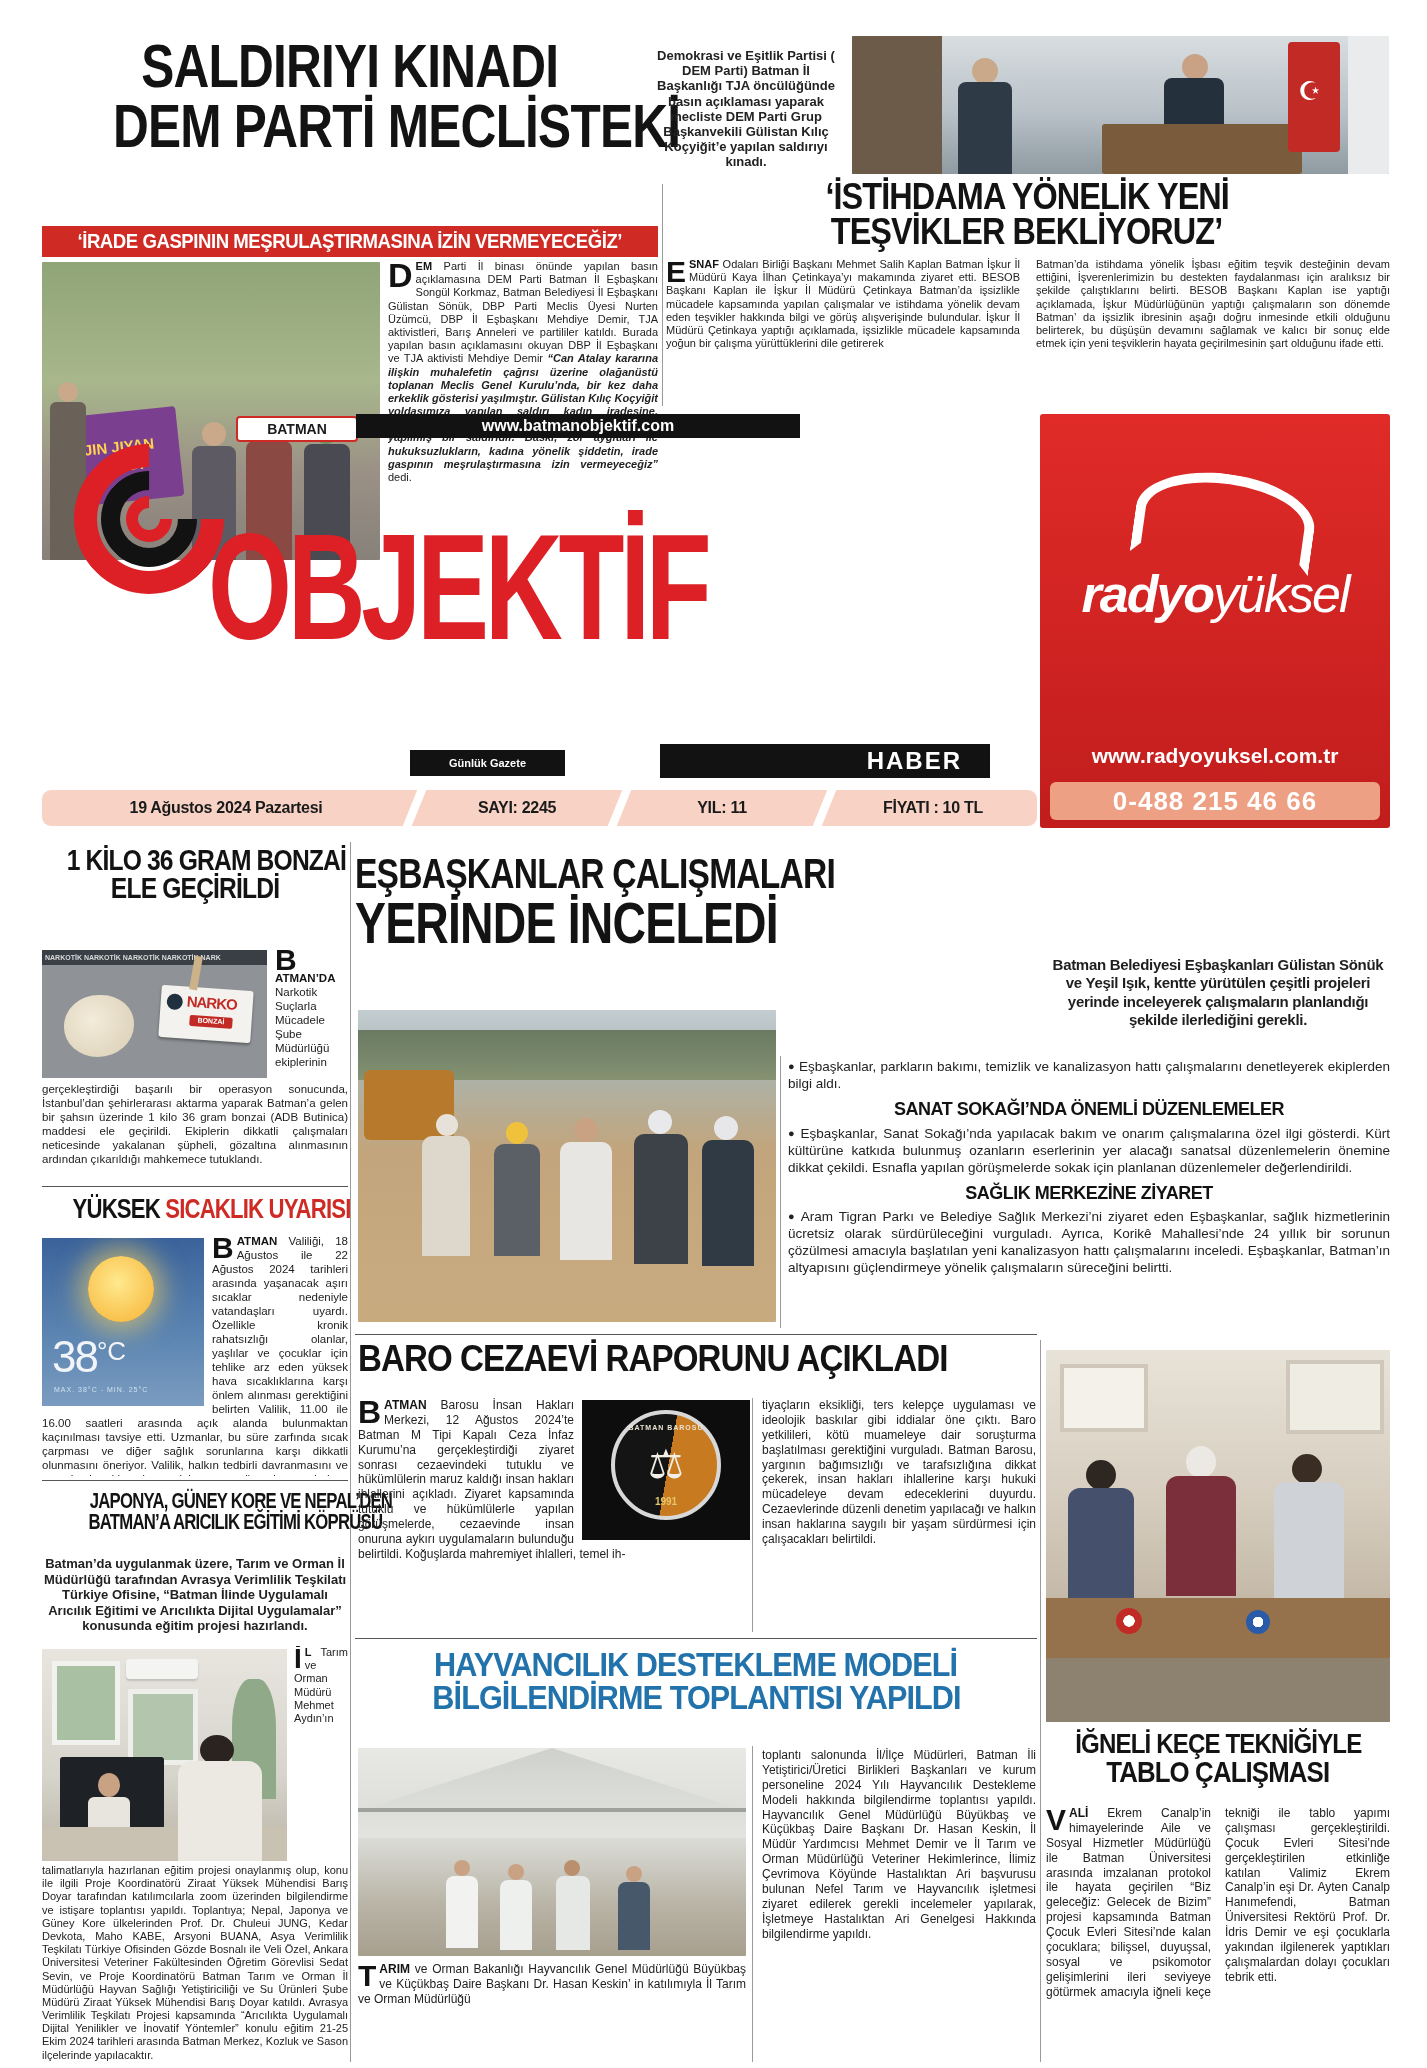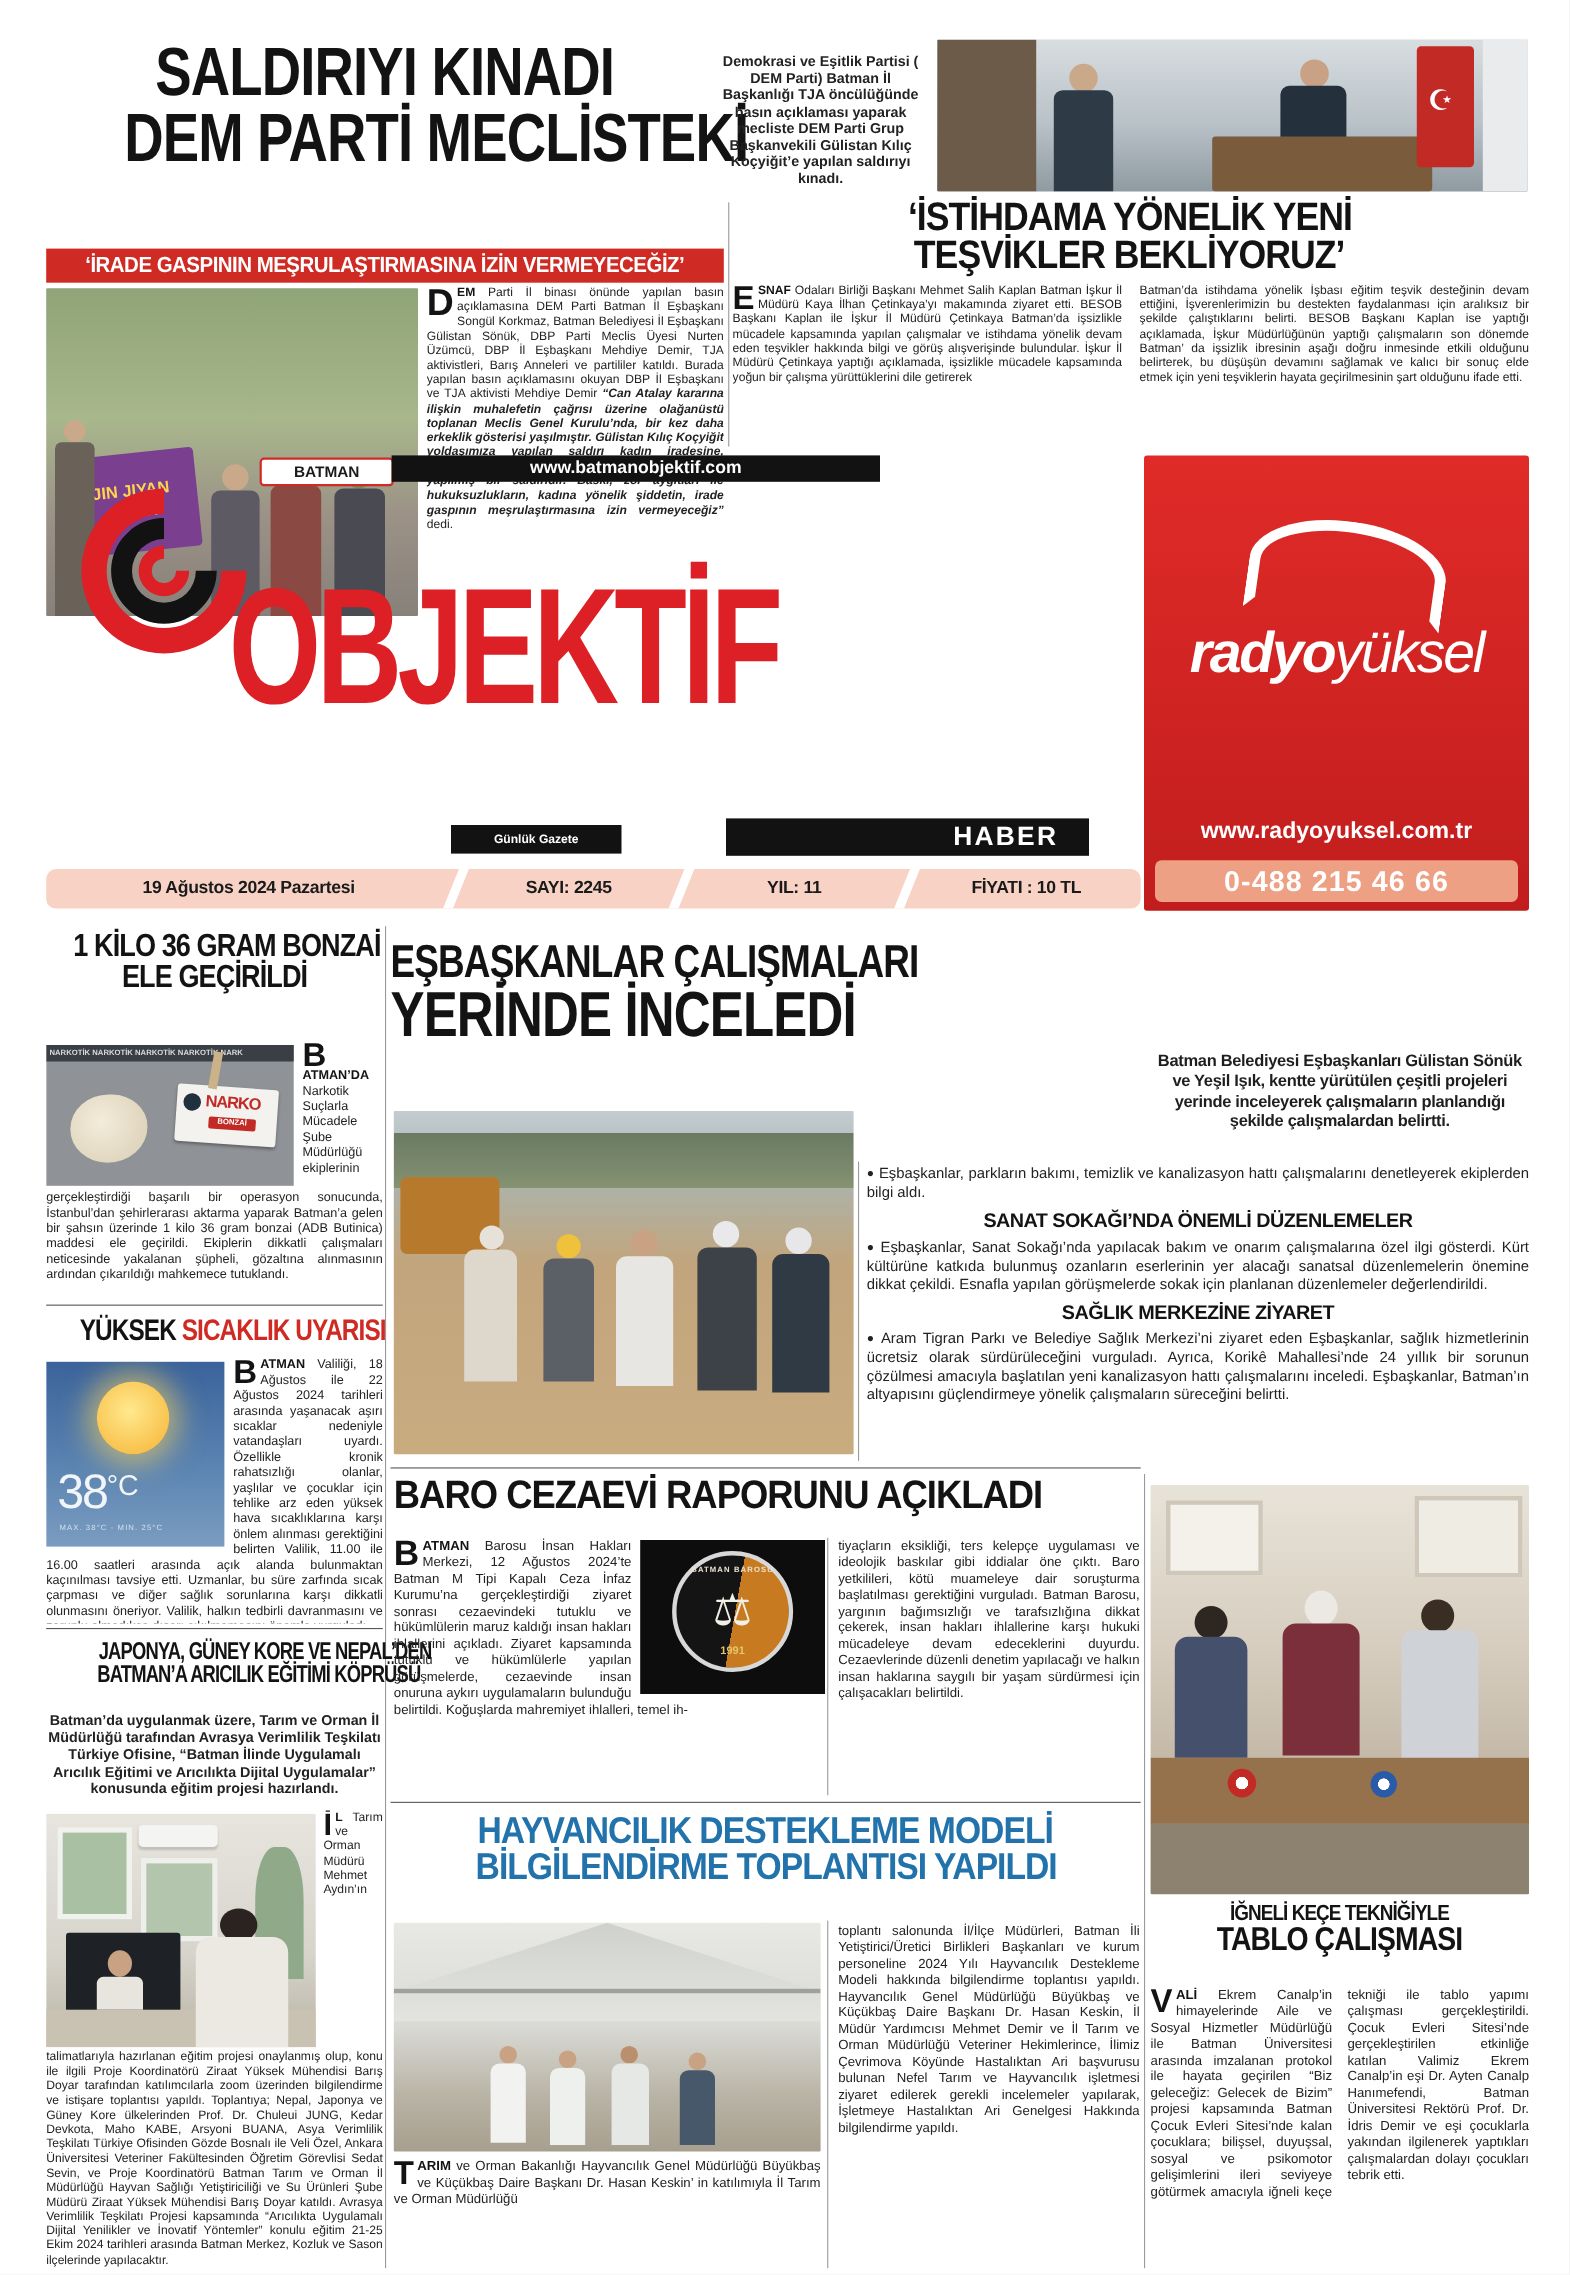--- a/index.html
+++ b/index.html
@@ -193,21 +193,21 @@
       <div class="ph-el" style="left:136px;top:112px;width:84px;height:100px;background:#ece9e3;border-radius:14px 14px 0 0;"></div>
     </div>
     <span class="cap" style="font-size:28px;">İ</span><span class="lead">L</span><span> Tarım ve Orman Müdürü Mehmet Aydın’ın talimatlarıyla hazırlanan eğitim projesi onaylanmış olup, konu ile ilgili Proje Koordinatörü Ziraat Yüksek Mühendisi Barış Doyar tarafından katılımcılarla zoom üzerinden bilgilendirme ve istişare toplantısı yapıldı. Toplantıya; Nepal, Japonya ve Güney Kore ülkelerinden Prof. Dr. Chuleui JUNG, Kedar Devkota, Maho KABE, Arsyoni BUANA, Asya Verimlilik Teşkilatı Türkiye Ofisinden Gözde Bosnalı ile Veli Özel, Ankara Üniversitesi Veteriner Fakültesinden Öğretim Görevlisi Sedat Sevin, ve Proje Koordinatörü Batman Tarım ve Orman İl Müdürlüğü Hayvan Sağlığı Yetiştiriciliği ve Su Ürünleri Şube Müdürü Ziraat Yüksek Mühendisi Barış Doyar katıldı.  Avrasya Verimlilik Teşkilatı Projesi kapsamında “Arıcılıkta Uygulamalı Dijital Yenilikler ve İnovatif Yöntemler” konulu eğitim 21-25 Ekim 2024 tarihleri arasında Batman Merkez, Kozluk ve Sason ilçelerinde yapılacaktır.</span>
   </div>
 
   <div class="abs" style="left:355px;top:854px;width:688px;">
     <div class="hl" style="font-size:42px;"><span class="sxl" style="transform:scaleX(.8);">EŞBAŞKANLAR ÇALIŞMALARI</span></div>
     <div class="hl" style="font-size:58px;"><span class="sxl" style="transform:scaleX(.8);">YERİNDE İNCELEDİ</span></div>
   </div>
 
-  <div class="abs center" style="left:1046px;top:956px;width:344px;height:100px;font-size:15px;font-weight:700;line-height:1.22;color:#1e1e1e;overflow:hidden;letter-spacing:-.3px;">Batman Belediyesi Eşbaşkanları Gülistan Sönük ve Yeşil Işık, kentte yürütülen çeşitli projeleri yerinde inceleyerek çalışmaların planlandığı şekilde çalışmalardan belirtti.</div>
+  <div class="abs center" style="left:1046px;top:956px;width:344px;height:100px;font-size:15px;font-weight:700;line-height:1.22;color:#1e1e1e;overflow:hidden;letter-spacing:-.3px;">Batman Belediyesi Eşbaşkanları Gülistan Sönük ve Yeşil Işık, kentte yürütülen çeşitli projeleri yerinde inceleyerek çalışmaların planlandığı şekilde ilerlediğini gerekli.</div>
 
   <div class="photo" style="left:358px;top:1010px;width:418px;height:312px;background:linear-gradient(180deg,#c3ccd1 0%,#aab4ae 18%,#c2a57c 45%,#c9ab80 100%);">
     <div class="ph-el" style="left:0;top:20px;width:418px;height:50px;background:linear-gradient(180deg,#56684a,#7c8b65);opacity:.8;"></div>
     <div class="ph-el" style="left:6px;top:60px;width:90px;height:70px;background:#b7792c;border-radius:6px;"></div>
     <div class="ph-el head" style="left:78px;top:104px;width:22px;height:22px;background:#e6e2da;"></div>
     <div class="ph-el" style="left:64px;top:126px;width:48px;height:120px;background:#ded8cc;border-radius:10px 10px 0 0;"></div>
     <div class="ph-el head" style="left:148px;top:112px;width:22px;height:22px;background:#f0c23c;"></div>
     <div class="ph-el" style="left:136px;top:134px;width:46px;height:112px;background:#5a6066;border-radius:10px 10px 0 0;"></div>
     <div class="ph-el head" style="left:216px;top:108px;width:24px;height:24px;background:#c9a183;"></div>
     <div class="ph-el" style="left:202px;top:132px;width:52px;height:118px;background:#e8e6e2;border-radius:10px 10px 0 0;"></div>
@@ -277,21 +277,21 @@
     <div class="ph-el" style="left:120px;top:126px;width:70px;height:120px;background:#7b2f3a;border-radius:12px 12px 0 0;"></div>
     <div class="ph-el head" style="left:246px;top:104px;width:30px;height:30px;background:#3a2d24;"></div>
     <div class="ph-el" style="left:228px;top:132px;width:70px;height:116px;background:#cfd3d8;border-radius:12px 12px 0 0;"></div>
     <div class="ph-el" style="left:0;top:248px;width:344px;height:60px;background:#95714c;"></div>
     <div class="ph-el head" style="left:70px;top:258px;width:26px;height:26px;background:radial-gradient(circle,#fff 30%,#c22a25 32%);"></div>
     <div class="ph-el head" style="left:200px;top:260px;width:24px;height:24px;background:radial-gradient(circle,#fff 30%,#2a5ba8 32%);"></div>
     <div class="ph-el" style="left:0;top:308px;width:344px;height:64px;background:#8d8270;"></div>
   </div>
 
   <div class="abs center" style="left:1046px;top:1730px;width:344px;">
-    <div class="hl" style="font-size:20px;"><span class="sx" style="transform:scaleX(.86);">İĞNELİ KEÇE TEKNİĞİYLE</span></div>
+    <div class="hl" style="font-size:28px;"><span class="sx" style="transform:scaleX(.86);">İĞNELİ KEÇE TEKNİĞİYLE</span></div>
     <div class="hl" style="font-size:30px;"><span class="sx" style="transform:scaleX(.86);">TABLO ÇALIŞMASI</span></div>
   </div>
 
   <div class="abs body-text" style="left:1046px;top:1806px;width:344px;height:258px;font-size:12px;line-height:1.24;column-count:2;column-gap:14px;">
     <span class="cap" style="font-size:30px;">V</span><span class="lead">ALİ</span><span> Ekrem Canalp’in himayelerinde Aile ve Sosyal Hizmetler Müdürlüğü ile Batman Üniversitesi arasında imzalanan protokol ile hayata geçirilen “Biz geleceğiz: Gelecek de Bizim” projesi kapsamında Batman Çocuk Evleri Sitesi’nde kalan çocuklara; bilişsel, duyuşsal, sosyal ve psikomotor gelişimlerini ileri seviyeye götürmek amacıyla iğneli keçe tekniği ile tablo yapımı çalışması gerçekleştirildi. Çocuk Evleri Sitesi’nde gerçekleştirilen etkinliğe katılan Valimiz Ekrem Canalp’in eşi Dr. Ayten Canalp Hanımefendi, Batman Üniversitesi Rektörü Prof. Dr. İdris Demir ve eşi çocuklarla yakından ilgilenerek yaptıkları çalışmalardan dolayı çocukları tebrik etti.</span>
   </div>
 
 </div>
 
 </body></html>

